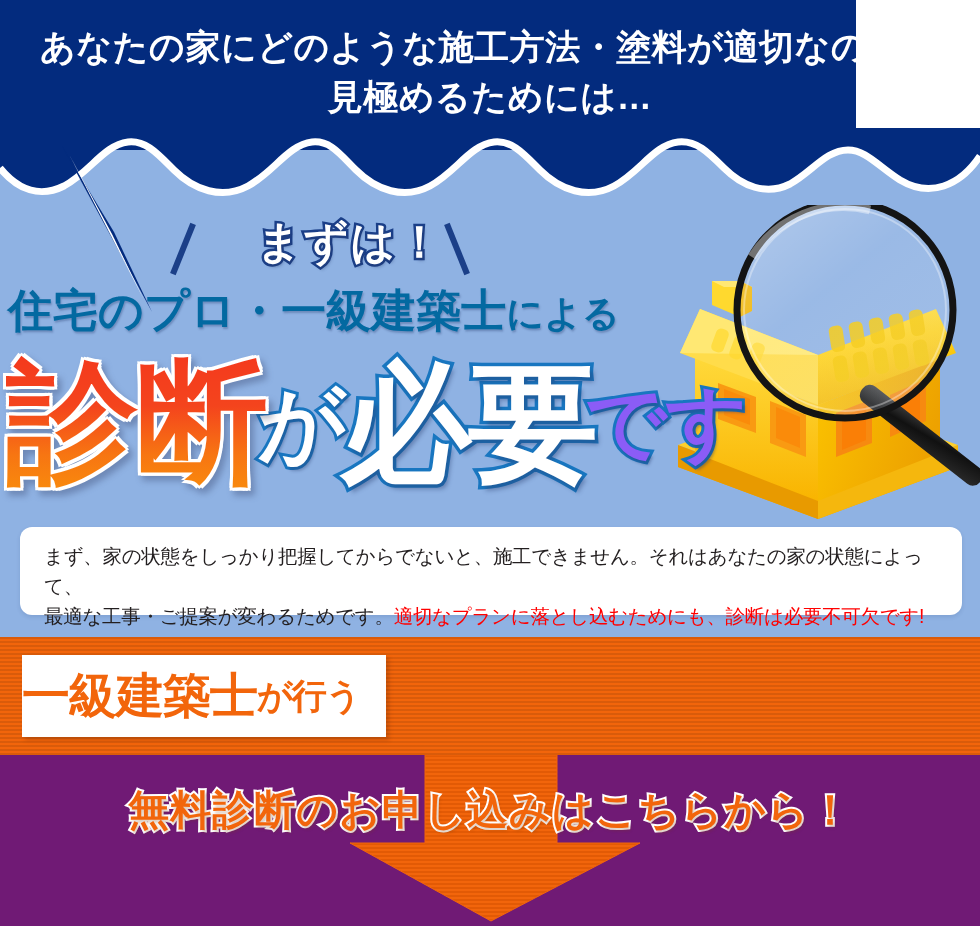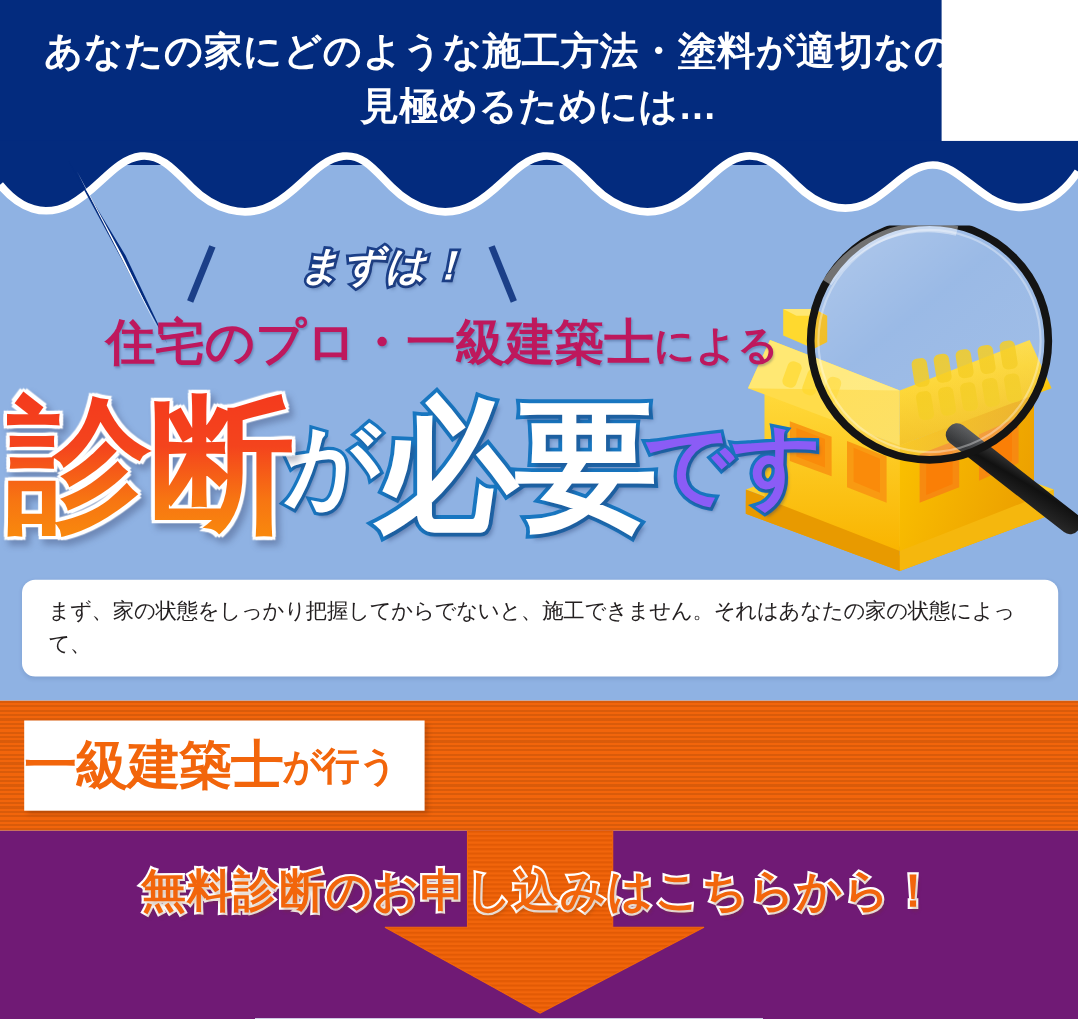--- a/index.html
+++ b/index.html
@@ -46,38 +46,37 @@
     position:absolute;left:640px;top:205px;width:340px;height:330px;z-index:2;
   }
 
   
   .mazuwa{
     position:absolute;left:0;top:212px;width:700px;height:62px;z-index:6;
     text-align:center;
   }
   .mazuwa .txt{
     display:inline-block;
-    font-size:36px;font-weight:bold;line-height:60px;
+    font-size:44px;font-weight:bold;line-height:60px;
     color:#ffffff;
     letter-spacing:2px;
     -webkit-text-stroke:5px #1b3f88;
     paint-order:stroke fill;
     text-shadow:2px 3px 3px rgba(40,60,110,.35);
-    font-style:italic;
   }
   .slash{
     position:absolute;top:222px;width:6px;height:54px;background:#1b3f88;z-index:6;
   }
   .slash.left{left:180px;transform:rotate(22deg);}
   .slash.right{left:454px;transform:rotate(-22deg);}
 
   
   .pro-line{
     position:absolute;left:8px;top:282px;width:700px;z-index:6;
-    text-align:right;color:#be185d;font-weight:bold;
+    text-align:left;color:#0369a1;font-weight:bold;
     font-size:45px;line-height:58px;white-space:nowrap;
     text-shadow:1px 2px 2px rgba(30,50,100,.3);
   }
   .pro-line .small{font-size:37px;}
 
   
   .headline{
     position:absolute;left:6px;top:352px;width:900px;height:150px;z-index:6;
     white-space:nowrap;
   }
@@ -314,20 +313,21 @@
     <span>住宅のプロ・一級建築士</span><span class="small">による</span>
   </div>
 
   <div class="headline">
     <span class="hl hl-shindan">診断</span><span class="hl hl-ga">が</span><span class="hl hl-hitsuyo">必要</span><span class="hl hl-desu">です</span>
   </div>
 
   <div class="card">
     <div class="card-inner">
       <div>まず、家の状態をしっかり把握してからでないと、施工できません。それはあなたの家の状態によって、</div>
+      <div><span>最適な工事・ご提案が変わるためです。</span><span class="red">適切なプランに落とし込むためにも、診断は必要不可欠です!</span></div>
     </div>
   </div>
 
   <div class="orange-bar">
     <div class="white-box">
       <span class="big">一級建築士</span>
         <span class="sm">が行う</span>
     </div>
   </div>
 

